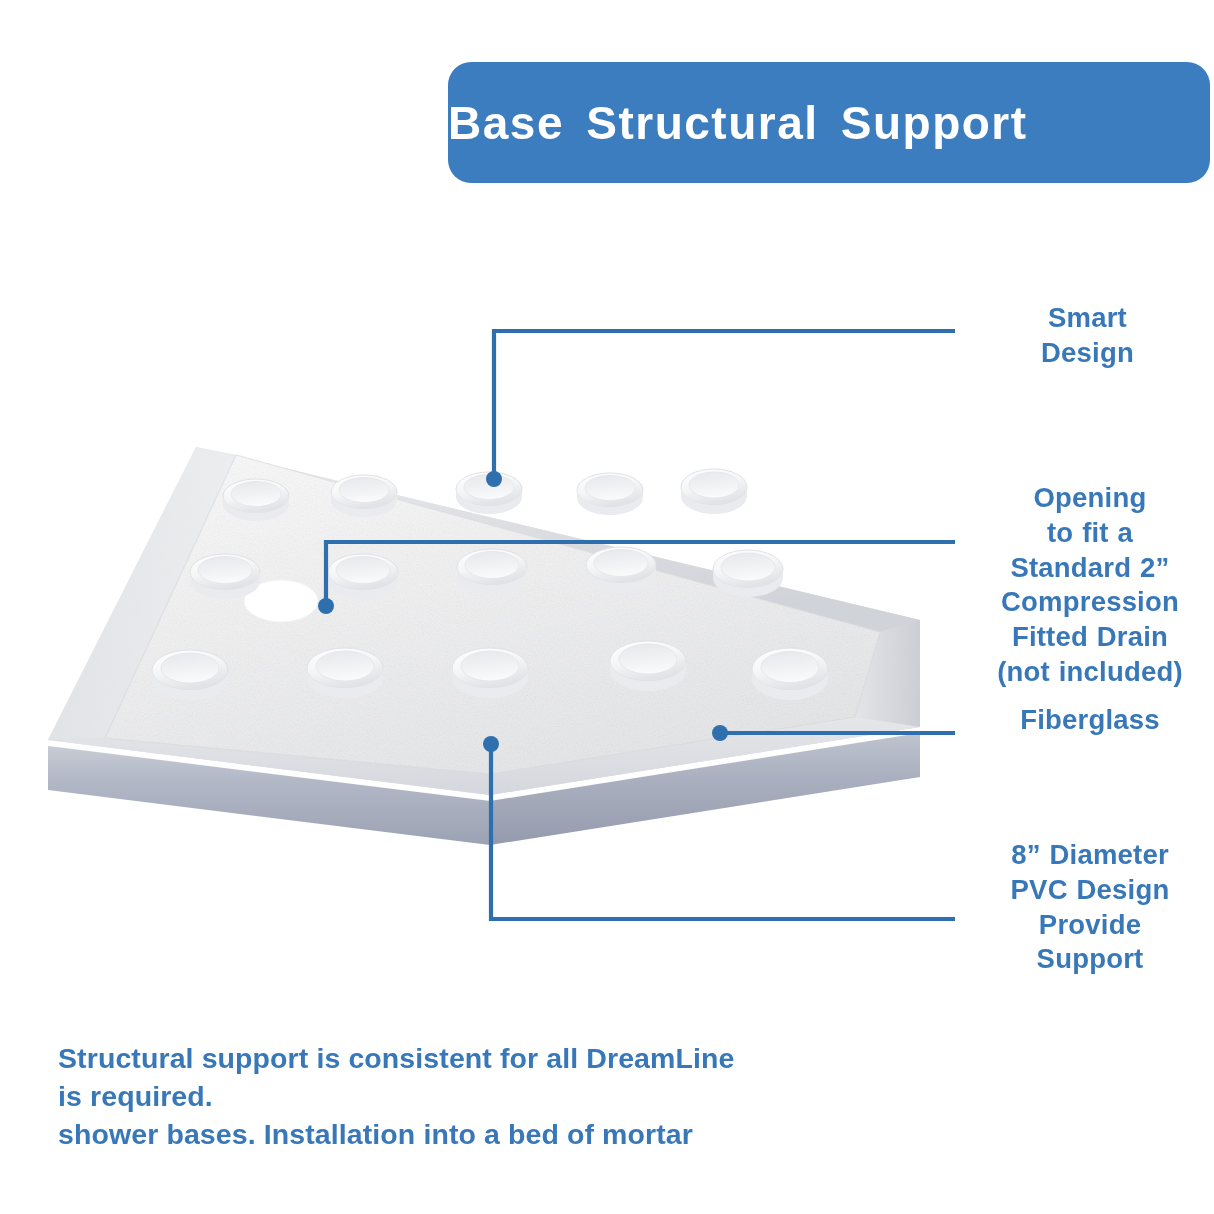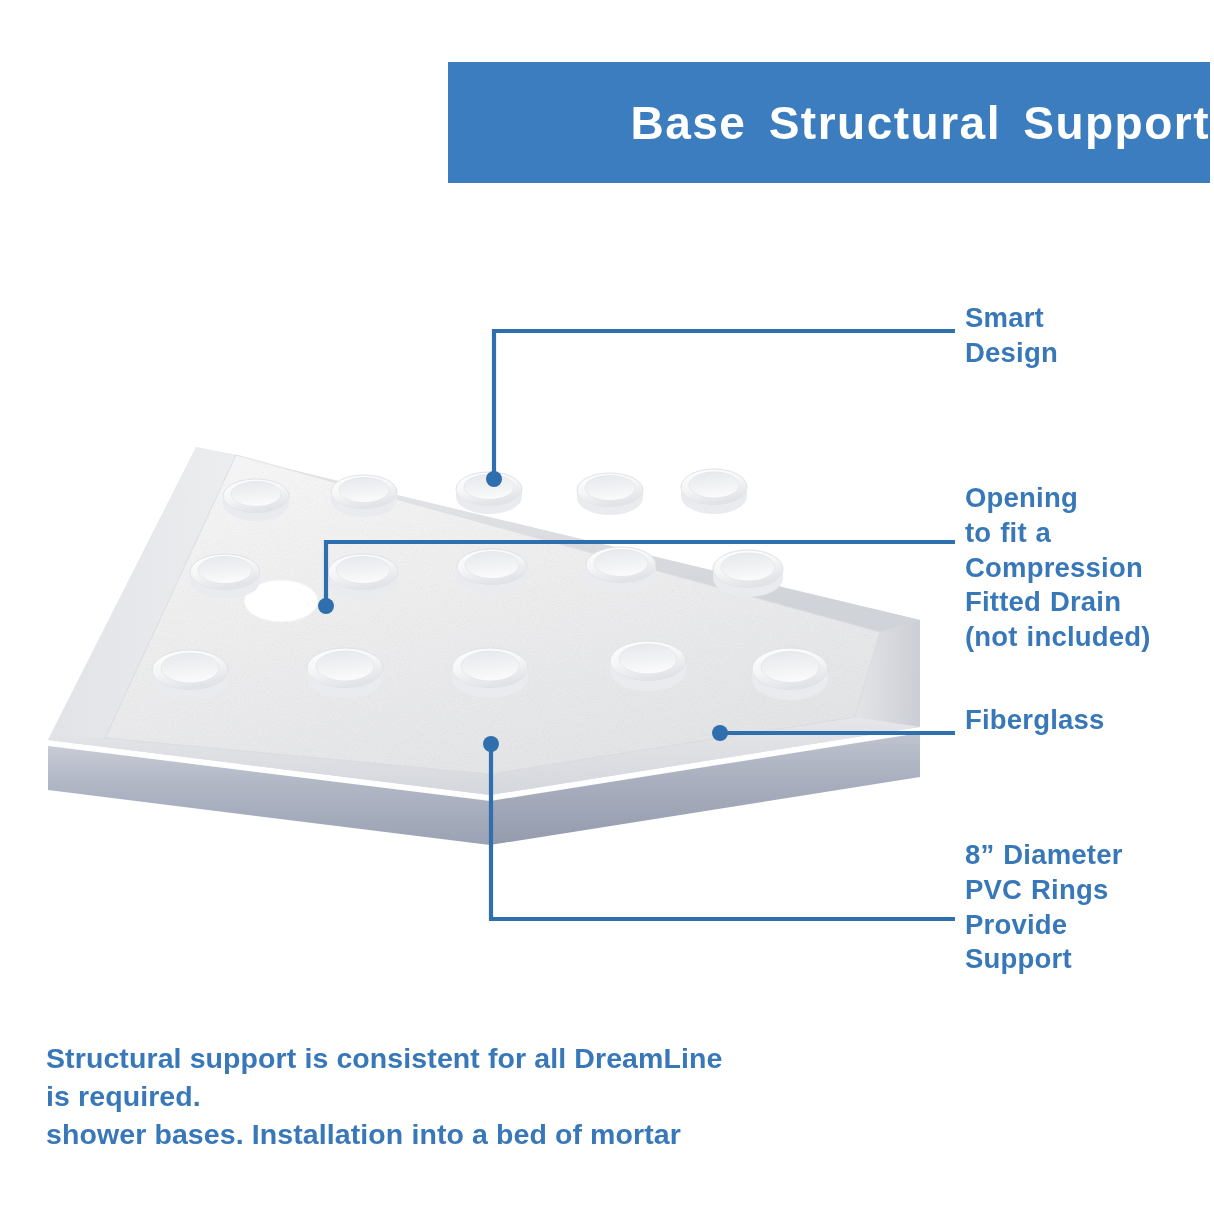--- a/index.html
+++ b/index.html
@@ -3,44 +3,44 @@
 <meta charset="utf-8">
 <title>Base Structural Support</title>
 <style>
   html,body{margin:0;padding:0;background:#ffffff;}
   body{width:1214px;height:1214px;position:relative;overflow:hidden;
        font-family:"Liberation Sans","DejaVu Sans",sans-serif;}
 
   
   #header-banner{
     position:absolute;left:448px;top:62px;width:762px;height:121px;
-    background:#3b7dbe;display:flex;align-items:center;justify-content:flex-end;
+    background:#3b7dbe;display:flex;align-items:center;justify-content:flex-start;border-radius:23px;
   }
   #header-title{
     color:#ffffff;font-size:46px;font-weight:bold;letter-spacing:1.5px;
     word-spacing:8px;white-space:nowrap;
   }
 
   
   #product-figure{position:absolute;left:0;top:0;width:1214px;height:1214px;}
 
   
   .callout-text{
     position:absolute;color:#3878b8;font-weight:bold;font-size:27.5px;
     line-height:1.265;letter-spacing:0.2px;word-spacing:1px;
   }
   #callout-smart-design{left:965px;top:301px;width:245px;}
   #callout-drain{left:965px;top:440px;width:250px;margin-top:41px;}
   #callout-fiberglass{left:965px;top:703px;width:250px;}
   #callout-pvc{left:965px;top:838px;width:250px;}
-  .callout-text .ln{display:block;white-space:nowrap;}
+  .callout-text .ln{display:block;white-space:nowrap;text-align:center;}
 
   
   #footer-note{
-    position:absolute;left:46px;top:1040px;width:760px;
+    position:absolute;left:58px;top:1040px;width:760px;
     color:#3878b8;font-weight:bold;font-size:28.5px;line-height:1.33;
     letter-spacing:0.1px;
   }
   #footer-note .ln{display:block;white-space:nowrap;}
 </style>
 </head>
 <body>
 
 <div id="header-banner">
   <div id="header-title">Base Structural Support</div>
@@ -251,32 +251,33 @@
 </svg>
 
 <div class="callout-text" id="callout-smart-design">
   <span class="ln">Smart</span>
   <span class="ln">Design</span>
 </div>
 
 <div class="callout-text" id="callout-drain">
   <span class="ln">Opening</span>
   <span class="ln">to fit a</span>
+  <span class="ln">Standard 2”</span>
   <span class="ln">Compression</span>
   <span class="ln">Fitted Drain</span>
   <span class="ln">(not included)</span>
 </div>
 
 <div class="callout-text" id="callout-fiberglass">
   <span class="ln">Fiberglass</span>
 </div>
 
 <div class="callout-text" id="callout-pvc">
   <span class="ln">8” Diameter</span>
-  <span class="ln">PVC Rings</span>
+  <span class="ln">PVC Design</span>
   <span class="ln">Provide</span>
   <span class="ln">Support</span>
 </div>
 
 <div id="footer-note">
   <span class="ln">Structural support is consistent for all DreamLine</span>
   <span class="ln">is required.</span>
   <span class="ln">shower bases. Installation into a bed of mortar</span>
 </div>
 

